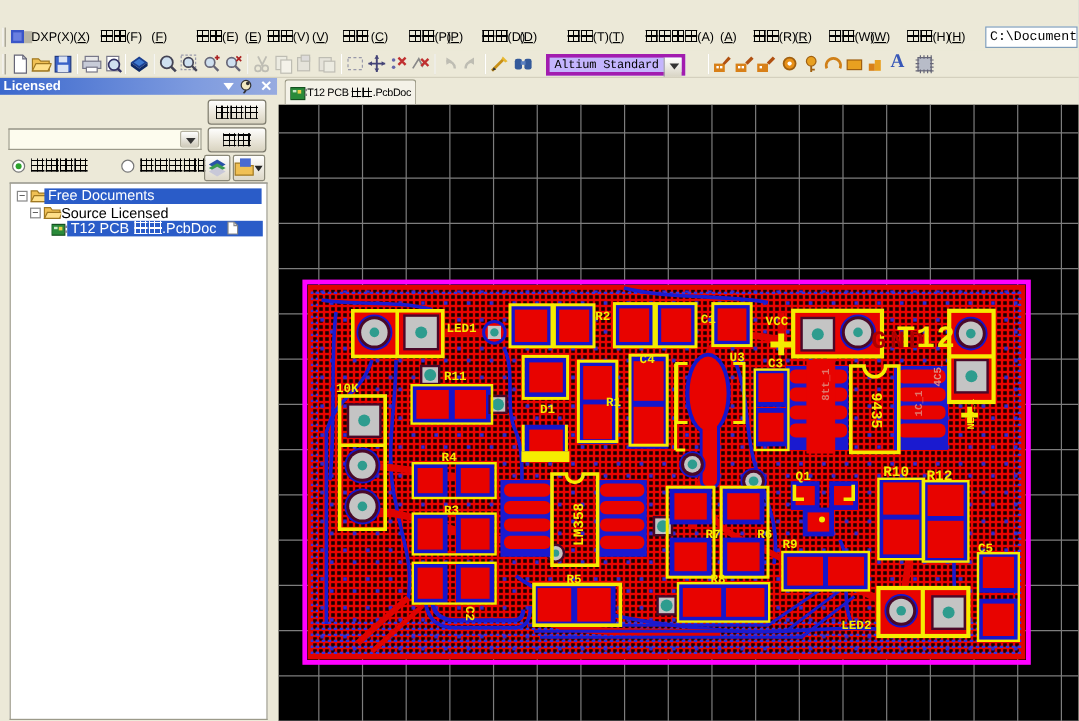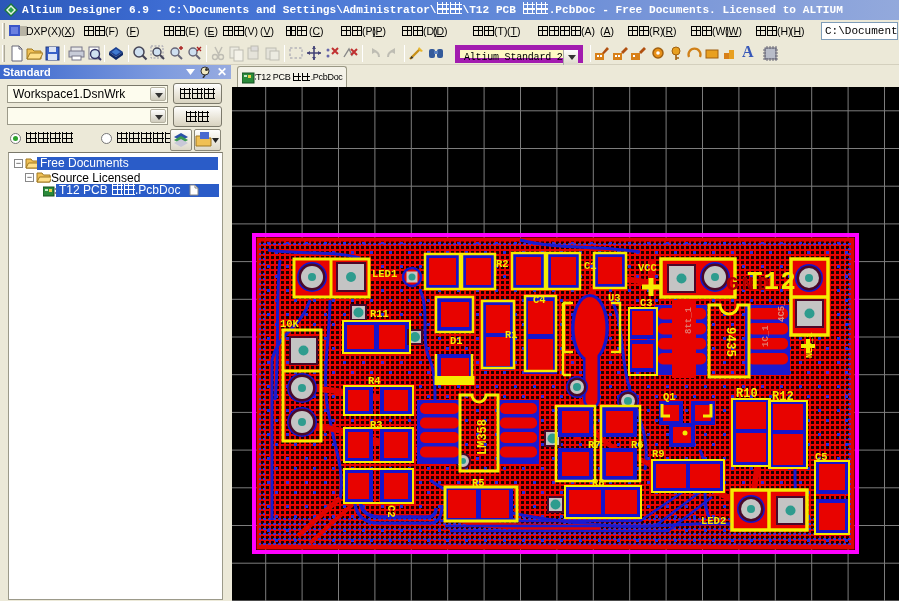--- a/index.html
+++ b/index.html
@@ -23,48 +23,40 @@
 #menubar{position:absolute;left:0;top:20px;width:899px;height:22px;background:#ECE9D8;font-size:10.5px;color:#000;line-height:22px;white-space:nowrap}
 #menubar .grip{position:absolute;left:2px;top:3px;width:3px;height:16px;border-left:1px solid #fff;border-right:1px solid #aca899;background:#d8d4c4}
 #menuicon{position:absolute;left:9px;top:4px}
 .mi{position:absolute;top:0}
 #pathbox{position:absolute;right:1px;top:2px;width:77px;height:18px;background:#fff;border:1px solid #7f9db9;font-size:11px;line-height:16px;padding-left:3px;overflow:hidden;font-family:"Liberation Mono",monospace}
 
 #toolbar{position:absolute;left:0;top:42px;width:899px;height:23px;background:#ECE9D8;border-bottom:1px solid #d4d0be}
 #toolbar .grip{position:absolute;left:2px;top:3px;width:3px;height:17px;border-left:1px solid #fff;border-right:1px solid #aca899;background:#d8d4c4}
 .ti{position:absolute;top:3px;width:17px;height:17px}
 .sep{position:absolute;top:3px;width:1px;height:17px;background:#c5c2b0;border-right:1px solid #fff}
-#viewcombo{position:absolute;left:455px;top:3px;width:128px;height:18px;background:#fef9c3;border:5px solid #a21caf;font-size:10px;letter-spacing:-0.2px;line-height:15px;padding-left:4px;font-family:"Liberation Mono",monospace}
+#viewcombo{position:absolute;left:455px;top:3px;width:116px;height:18px;background:#c4b5fd;border:3px solid #a21caf;font-size:10px;letter-spacing:-0.2px;line-height:15px;padding-left:4px;font-family:"Liberation Mono",monospace}
 #viewcombo .arr{position:absolute;right:0;top:0;width:15px;height:16px;background:linear-gradient(#fefefe,#d8d4c4);border-left:1px solid #aaa}
 
 #panel{position:absolute;left:0;top:65px;width:231px;height:536px;background:#ECE9D8}
 #phead{position:absolute;left:0;top:0;width:231px;height:14px;background:linear-gradient(90deg,#3b68cd,#7e9bdf 70%,#97abe0);color:#fff;font-weight:bold;font-size:11px;line-height:14px}
 #phead .t{position:absolute;left:3px;top:0}
 .combo{position:absolute;left:7px;width:161px;height:18px;background:#fdfcee;border:1px solid #9c9a8a;border-top-color:#7a786a;font-size:12px;line-height:16px;padding-left:5px}
 .combo .arr{position:absolute;right:1px;top:1px;width:16px;height:14px;background:linear-gradient(#fefefe,#d0ccbc);border:1px solid #b5b2a1;border-radius:2px}
 .arr:after{content:"";position:absolute;left:4px;top:5px;border:4px solid transparent;border-top:5px solid #333;border-bottom:none}
 .xpbtn{position:absolute;left:173px;width:49px;height:21px;background:linear-gradient(#fefefd,#e8e4d7 60%,#d8d3c0);border:1px solid #7c7a6c;border-radius:3px;font-size:13px;text-align:center;line-height:19px}
 .radio{position:absolute;width:11px;height:11px;border-radius:50%;background:#fff;border:1px solid #777;top:68px}
 .radio.sel:after{content:"";position:absolute;left:2px;top:2px;width:5px;height:5px;border-radius:50%;background:#2da22d}
 .rlabel{position:absolute;top:66px;font-size:12px}
 #tree{position:absolute;left:8px;top:87px;width:215px;height:448px;background:#fff;border:1px solid #9c9a8a;border-top-color:#7a786a;font-size:12px}
 .trow{position:absolute;height:13px;line-height:13px;white-space:nowrap}
 .hl{position:absolute;background:#2a5cc8;color:#fff;font-weight:normal;height:13px;line-height:13px;white-space:nowrap}
 .expbox{position:absolute;width:9px;height:9px;background:#fff;border:1px solid #888;font-size:9px;line-height:7px;text-align:center;color:#333}
 </style></head><body>
 <div id="app">
 
-<div id="titlebar">
-<svg id="tbicon" viewBox="0 0 16 16">
-        <polygon points="8,1 15,8 8,15 1,8" fill="#1a7a3c"></polygon>
-        <polygon points="8,3 13,8 8,13 3,8" fill="#e8f5e8"></polygon>
-        <polygon points="8,5 11,8 8,11 5,8" fill="#2ba24f"></polygon>
-      </svg>
-<span class="txt">Altium Designer 6.9 - C:\Documents and Settings\Administrator\<i class="cj cjw cjt"></i><i class="cj cjw cjt"></i>\T12 PCB <i class="cj cjw cjt"></i><i class="cj cjw cjt"></i>.PcbDoc - Free Documents. Licensed to ALTIUM</span>
-</div>
 
 <div id="menubar">
 <span class="grip"></span>
 <svg id="menuicon" width="18" height="14">
         <rect x="0" y="1" width="11" height="11" fill="#3a55c8"></rect>
         <rect x="2" y="3" width="7" height="7" fill="#6a7fe0"></rect>
         <rect x="11" y="2" width="7" height="10" fill="#b8b4a4"></rect>
       </svg>
 <span class="mi" style="left:26px">DXP(X)</span>
       <span class="mi" style="left:61px">(<u>X</u>)</span>
@@ -239,32 +231,31 @@
       </svg>
 <div style="position:absolute;left:742px;top:1px;width:16px;height:19px;color:#3858b8;font-size:16px;font-weight:bold;font-family:'Liberation Serif',serif">A</div>
 <svg class="ti" style="left:762px" viewBox="0 0 17 17">
         <rect x="3" y="3" width="11" height="11" fill="#b8bcc8" stroke="#667"></rect>
         <path d="M5 1v3M8 1v3M11 1v3M14 1v3M5 13v3M8 13v3M11 13v3M14 13v3M1 5h3M1 8h3M1 11h3M1 14h3M13 5h3M13 8h3M13 11h3M13 14h3" stroke="#667"></path>
       </svg>
 </div>
 
 <div id="panel">
 <div id="phead">
-        <span class="t">Standard</span>
+        <span class="t">Licensed</span>
 <svg style="position:absolute;right:36px;top:4px" width="9" height="6">
           <polygon points="0,0 9,0 4.5,6" fill="#fff"></polygon>
         </svg>
 <svg style="position:absolute;right:20px;top:1px" width="11" height="12">
           <circle cx="5" cy="5" r="4" fill="#f0e8c0" stroke="#333"></circle>
           <path d="M5 9l-2 3" stroke="#333" stroke-width="1.5"></path>
           <circle cx="6.5" cy="3.5" r="1.5" fill="#333"></circle>
         </svg>
 <span style="position:absolute;right:4px;top:0;font-size:12px;font-weight:bold">✕</span>
 </div>
-<div class="combo" style="top:20px">Workspace1.DsnWrk<span class="arr"></span></div>
 <div class="xpbtn" style="top:18px"><i class="cj"></i><i class="cj"></i><i class="cj"></i></div>
 <div class="combo" style="top:42px">
         <span class="arr"></span>
       </div>
 <div class="xpbtn" style="top:41px"><i class="cj"></i><i class="cj"></i></div>
 <span class="radio sel" style="left:10px"></span>
       <span class="rlabel" style="left:25px"><i class="cj"></i><i class="cj"></i><i class="cj"></i><i class="cj"></i></span>
 <span class="radio" style="left:101px"></span>
       <span class="rlabel" style="left:116px"><i class="cj"></i><i class="cj"></i><i class="cj"></i><i class="cj"></i><i class="cj"></i></span>
 <div style="position:absolute;left:170px;top:64px;width:22px;height:22px;background:linear-gradient(#fefefd,#ddd8c8);border:1px solid #8a8878;border-radius:2px">

